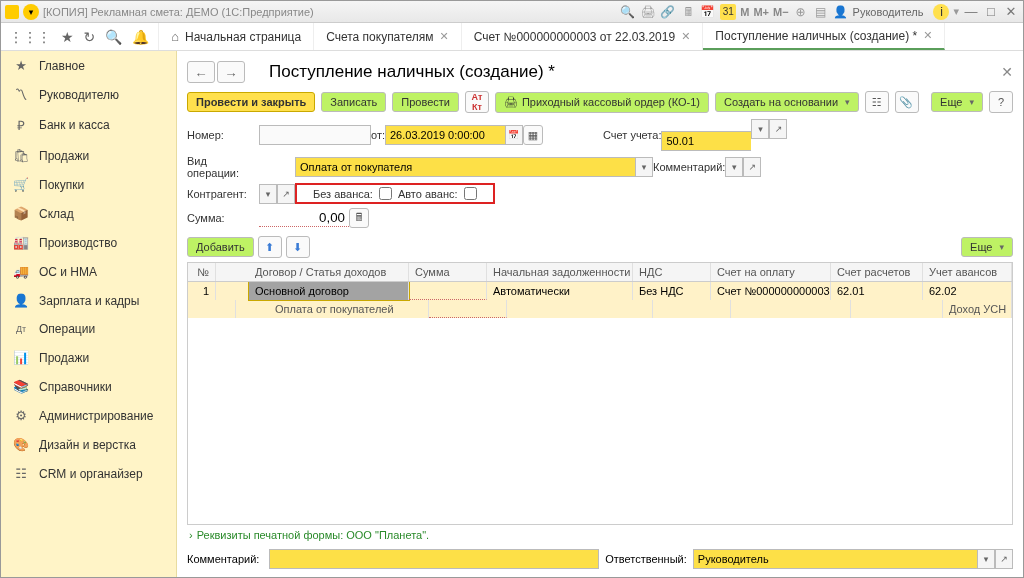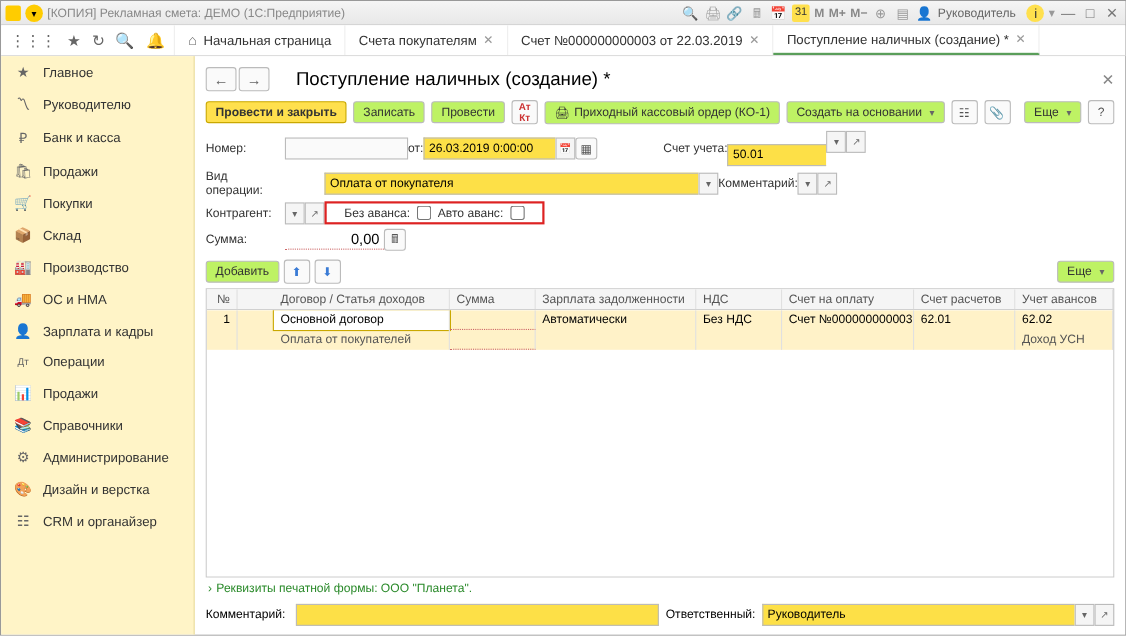--- a/index.html
+++ b/index.html
@@ -67,22 +67,22 @@
 .c-sum { width: 78px; }
 .c-pog { width: 146px; }
 .c-nds { width: 78px; }
 .c-sch { width: 120px; }
 .c-ras { width: 92px; }
 .c-ava { flex: 1; }
 .grid-body { flex: 1; background: #fff; overflow: auto; }
 .grow { display: flex; }
 .grow.sel { background: #fff2c8; }
 .cell-dotted { border-bottom: 1px dotted #c66; }
-.cell-active { background: #ffffff; outline: 1px solid #c9a800; }
-.sub { font-size: 10px; color: #555; }
+.cell-active { background: #a3a3a3; outline: 1px solid #c9a800; }
+.sub { font-size: 10px; color: #555; padding-left: 20px; }
 
 .link-row { padding: 4px 2px; color: #2a8a2a; font-size: 11px; display: flex; align-items: center; gap: 4px; }
 .link-row::before { content: "›"; color: #2a8a2a; }
 
 .foot-row { display: flex; align-items: center; gap: 6px; margin-top: 4px; }
 </style>
 </head>
 <body>
 
 <div class="window">
@@ -288,21 +288,21 @@
         <button class="icon-btn" style="color:#3a7bd5;">⬇</button>
         <div class="spacer"></div>
         <button class="btn drop">Еще</button>
       </div>
 
       <div class="grid">
         <div class="grid-head">
           <div class="gh c-n">№</div>
           <div class="gh c-dog">Договор / Статья доходов</div>
           <div class="gh c-sum">Сумма</div>
-          <div class="gh c-pog">Зарплата задолженности</div>
+          <div class="gh c-pog">Начальная задолженности</div>
           <div class="gh c-nds">НДС</div>
           <div class="gh c-sch">Счет на оплату</div>
           <div class="gh c-ras">Счет расчетов</div>
           <div class="gh c-ava">Учет авансов</div>
         </div>
         <div class="grid-body">
           <div class="grow sel">
             <div class="gc c-n">1</div>
             <div class="gc c-dog cell-active">Основной договор</div>
             <div class="gc c-sum cell-dotted"></div>

